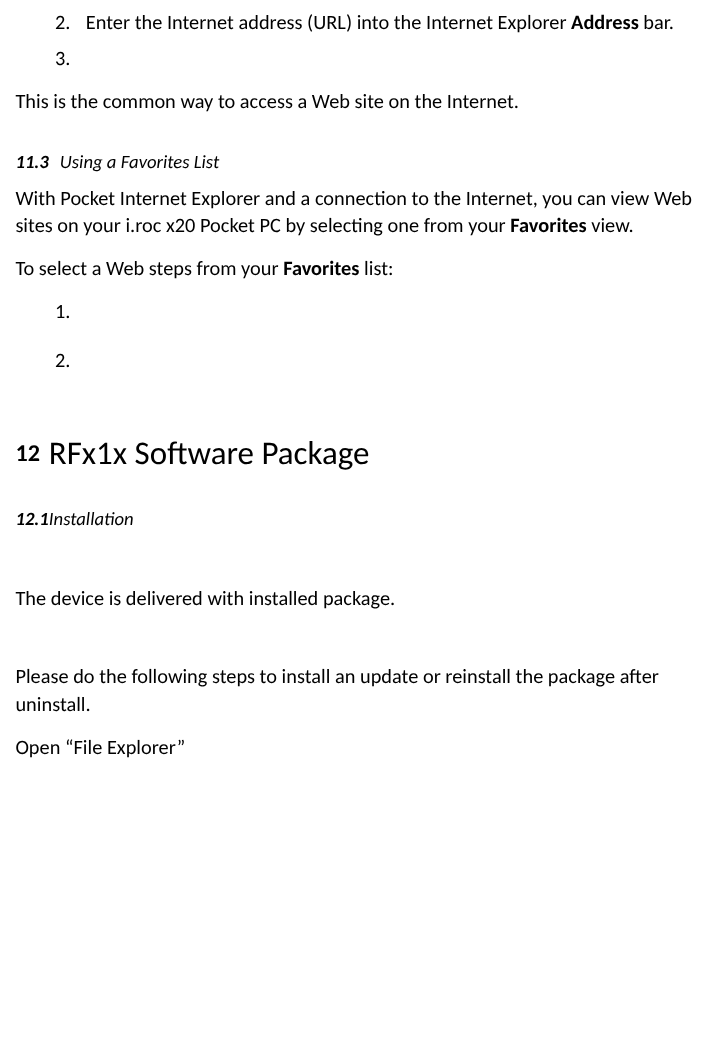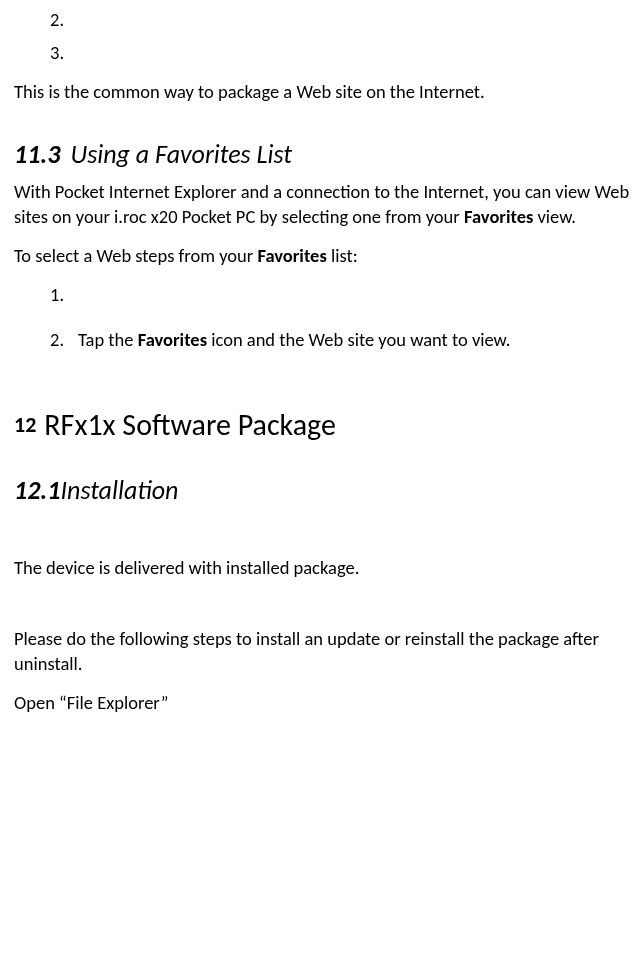--- a/index.html
+++ b/index.html
@@ -28,21 +28,21 @@
       flex: 1;
       padding-right: 8px;
     }
     .para {
       margin: 14px 0;
     }
     .para.tight-top {
       margin-top: 6px;
     }
     .h2 {
-      font-size: 26px;
+      font-size: 17px;
       font-weight: bold;
       margin-top: 32px;
       margin-bottom: 8px;
     }
     .h2 .sec-num {
       font-style: italic;
       margin-right: 10px;
     }
     .h2 .sec-title {
       font-style: italic;
@@ -68,47 +68,47 @@
     .h2.installation .sec-num { margin-right: 0; text-align: center; }
     .bold { font-weight: bold; }
     .gap-large { margin-top: 46px; }
     .gap-med { }
   </style>
 </head>
 <body>
 
 <div class="ol-item">
   <div class="ol-num">2.</div>
+  <div class="ol-text">
+    <span>Enter the Internet address (URL) into the Internet Explorer </span><span class="bold">Address</span><span> bar.</span>
+  </div>
 </div>
 <div class="ol-item">
   <div class="ol-num">3.</div>
 </div>
 
-<p class="para">This is the common way to package a Web site on the Internet.</p>
+<p class="para">This is the common way to access a Web site on the Internet.</p>
 
 <h2 class="h2">
   <span class="sec-num">11.3</span><span class="sec-title">Using a Favorites List</span>
 </h2>
 
 <p class="para tight-top">
   <span>With Pocket Internet Explorer and a connection to the Internet, you can view Web sites on your i.roc x20 Pocket PC by selecting one from your </span><span class="bold">Favorites</span><span> view.</span>
 </p>
 
 <p class="para">
   <span>To select a Web steps from your </span><span class="bold">Favorites</span><span> list:</span>
 </p>
 
 <div class="ol-item spaced">
   <div class="ol-num">1.</div>
 </div>
 <div class="ol-item">
   <div class="ol-num">2.</div>
-  <div class="ol-text">
-    <span>Tap the </span><span class="bold">Favorites</span><span> icon and the Web site you want to view.</span>
-  </div>
 </div>
 
 <h1 class="h1">
   <span class="sec-num">12</span><span>RFx1x Software Package</span>
 </h1>
 
 <h2 class="h2 installation">
   <span class="sec-num">12.1</span><span class="sec-title">Installation</span>
 </h2>
 

